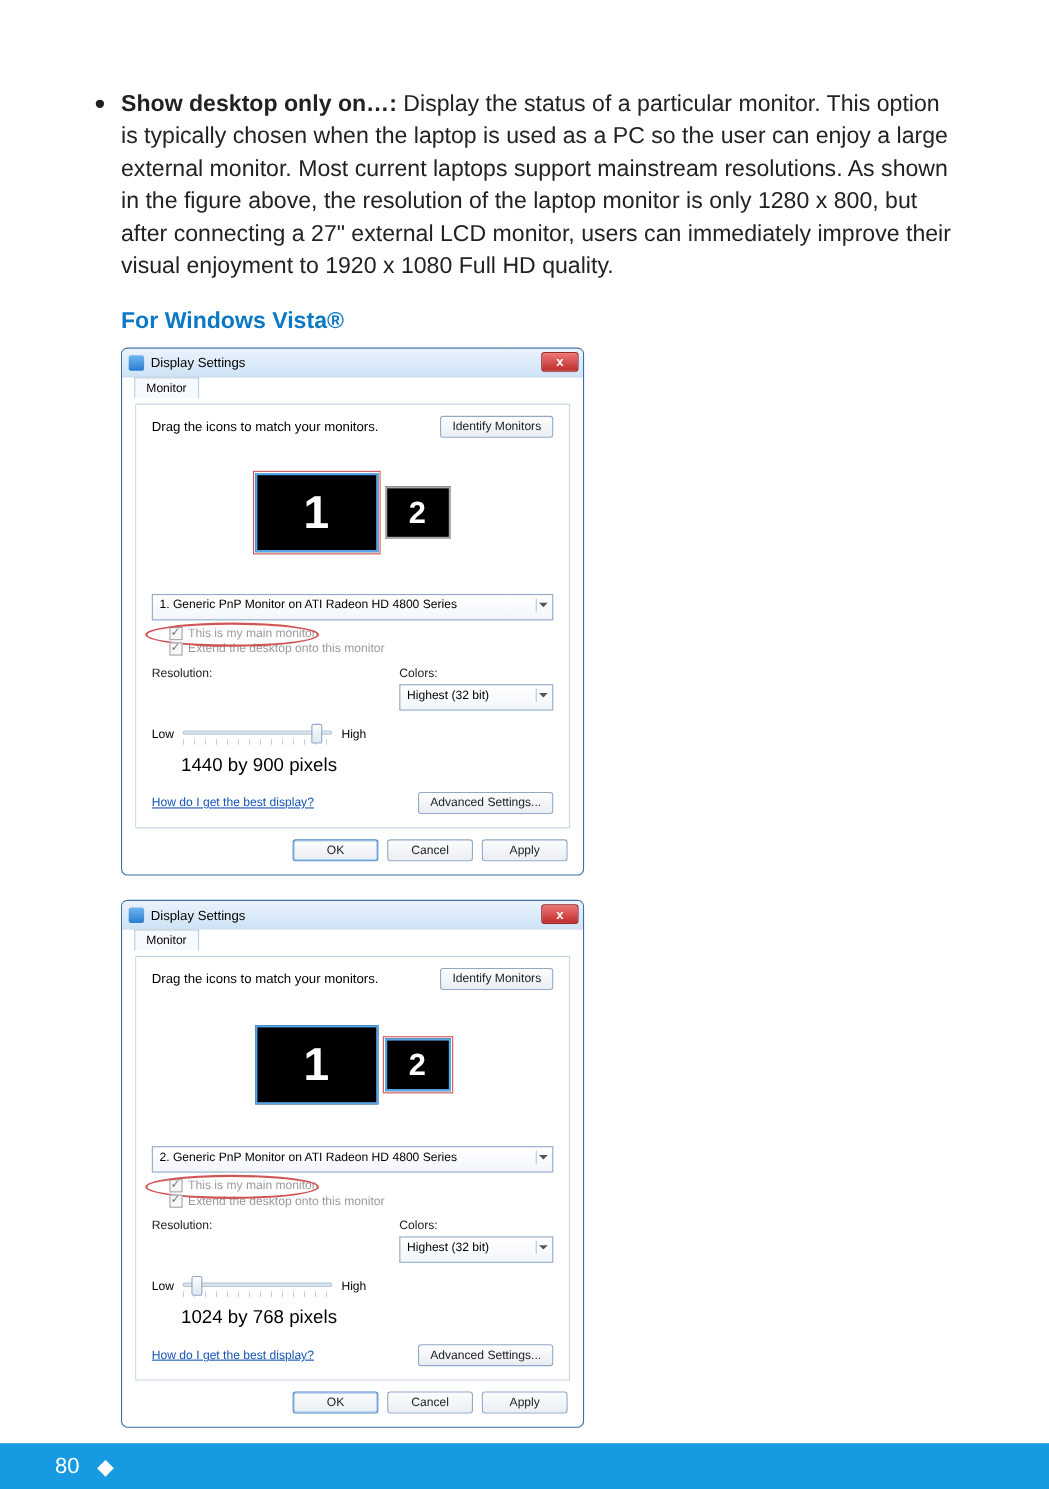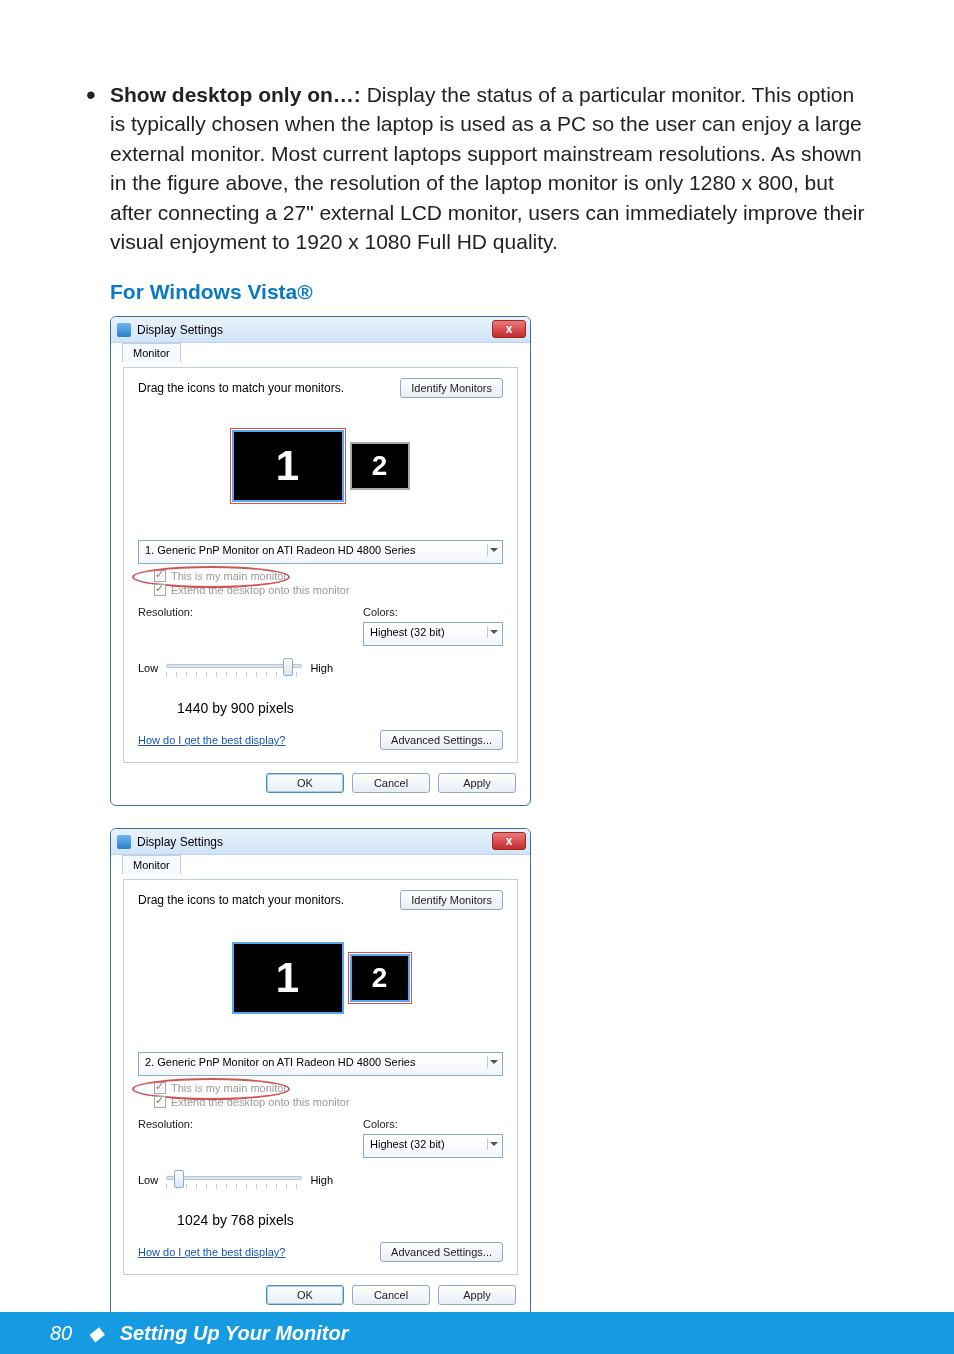--- a/index.html
+++ b/index.html
@@ -201,40 +201,39 @@
   }
   .slider-ticks {
     position: absolute; left: 0; right: 0; top: 14px; height: 5px;
     background: repeating-linear-gradient(90deg,#c0cdda 0 1px, transparent 1px 10px);
   }
   .slider-thumb {
     position: absolute; top: 0; width: 10px; height: 18px;
     background: linear-gradient(#fdfdfd,#dbe6f0);
     border: 1px solid #8fa9c7; border-radius: 2px;
   }
-  .res-text { text-align: center; font-size: 14px; margin-top: 22px; }
+  .res-text { text-align: center; font-size: 17px; margin-top: 8px; }
   .linklike { color: #1654b5; text-decoration: underline; font-size: 11px; }
   .adv-row {
     display: flex; justify-content: space-between; align-items: center; margin-top: 14px;
   }
   .btnrow {
     display: flex; gap: 8px; justify-content: flex-end; margin-top: 10px;
     padding-right: 2px;
   }
   .footer {
     position: absolute;
     left: 0; right: 0; bottom: 0;
     height: 42px;
     background: #169ae1;
     display: flex;
     align-items: center;
     padding-left: 50px;
     color: #fff;
     font-size: 20px;
-    font-style: italic;
   }
   .footer .pnum { font-weight: 400; margin-right: 16px; }
   .footer .dia { color: #fff; margin-right: 16px; }
   .footer .sect { font-weight: 600; }
   .rel { position: relative; }
 </style>
 </head>
 <body>
 
 <div class="page">
@@ -387,14 +386,13 @@
         </div>
       </div>
     </div>
 
   </div>
 </div>
 
 <div class="footer">
   <span class="pnum">80</span>
   <span class="dia">◆</span>
-  <span class="sect">Setting Up Your Monitor</span>
 </div>
 
 </body></html>

